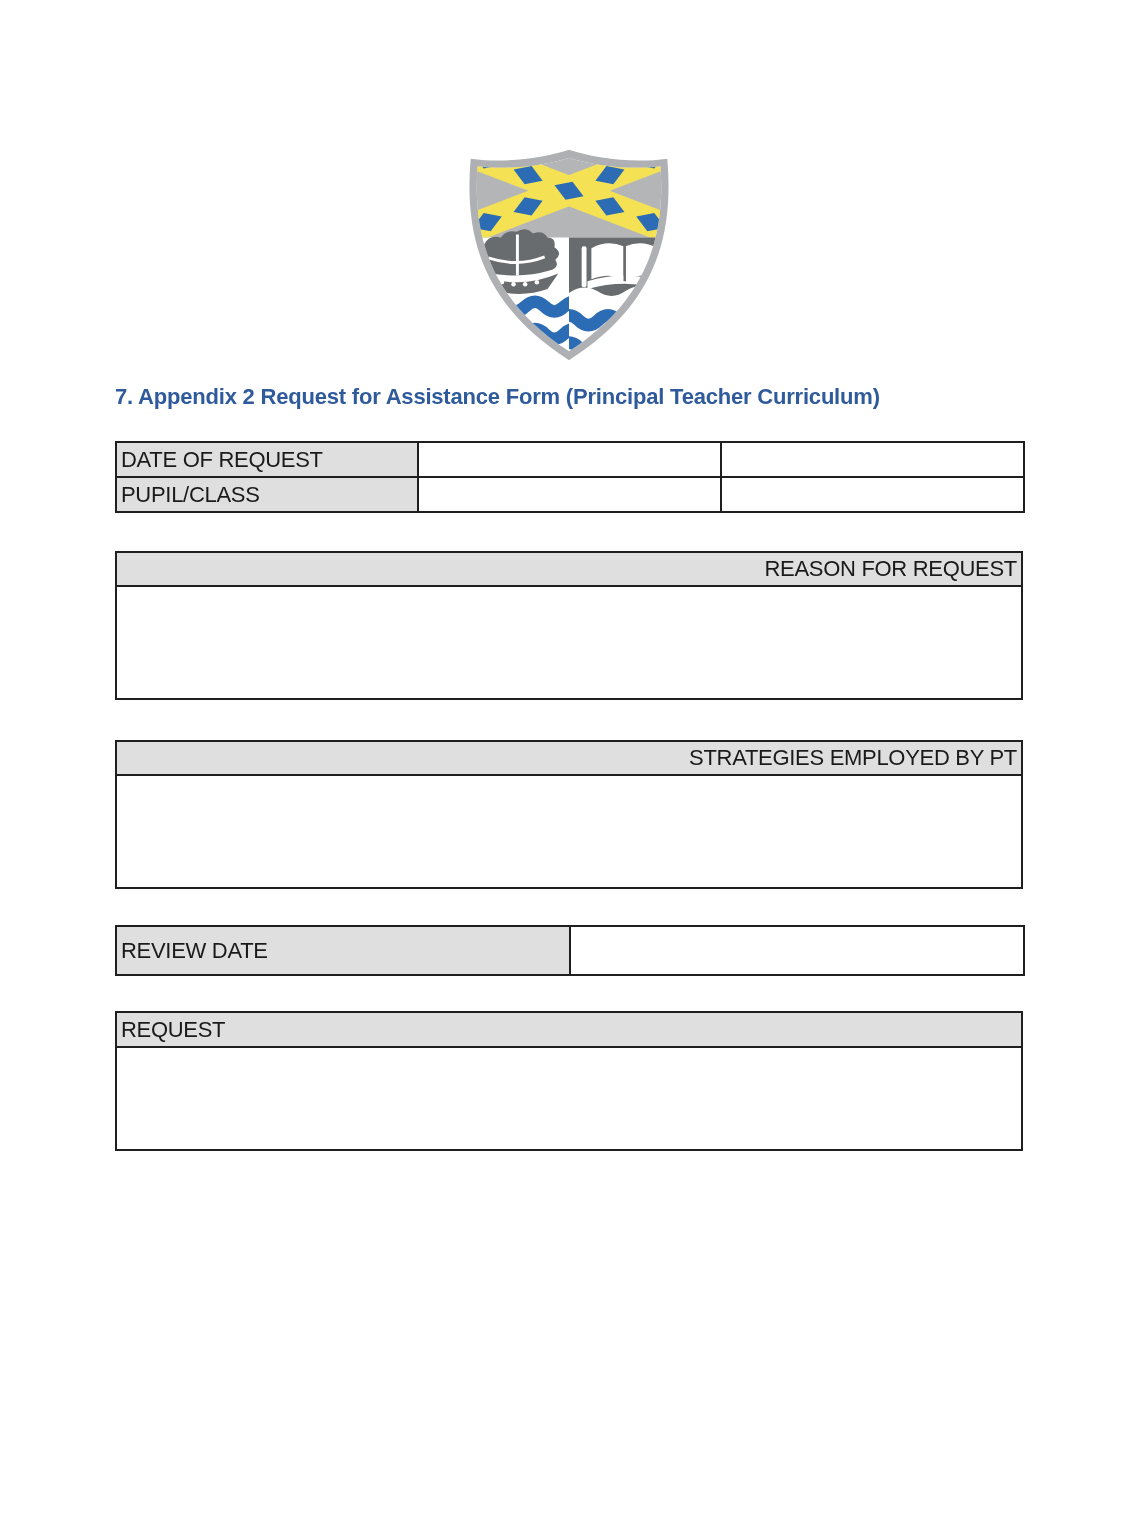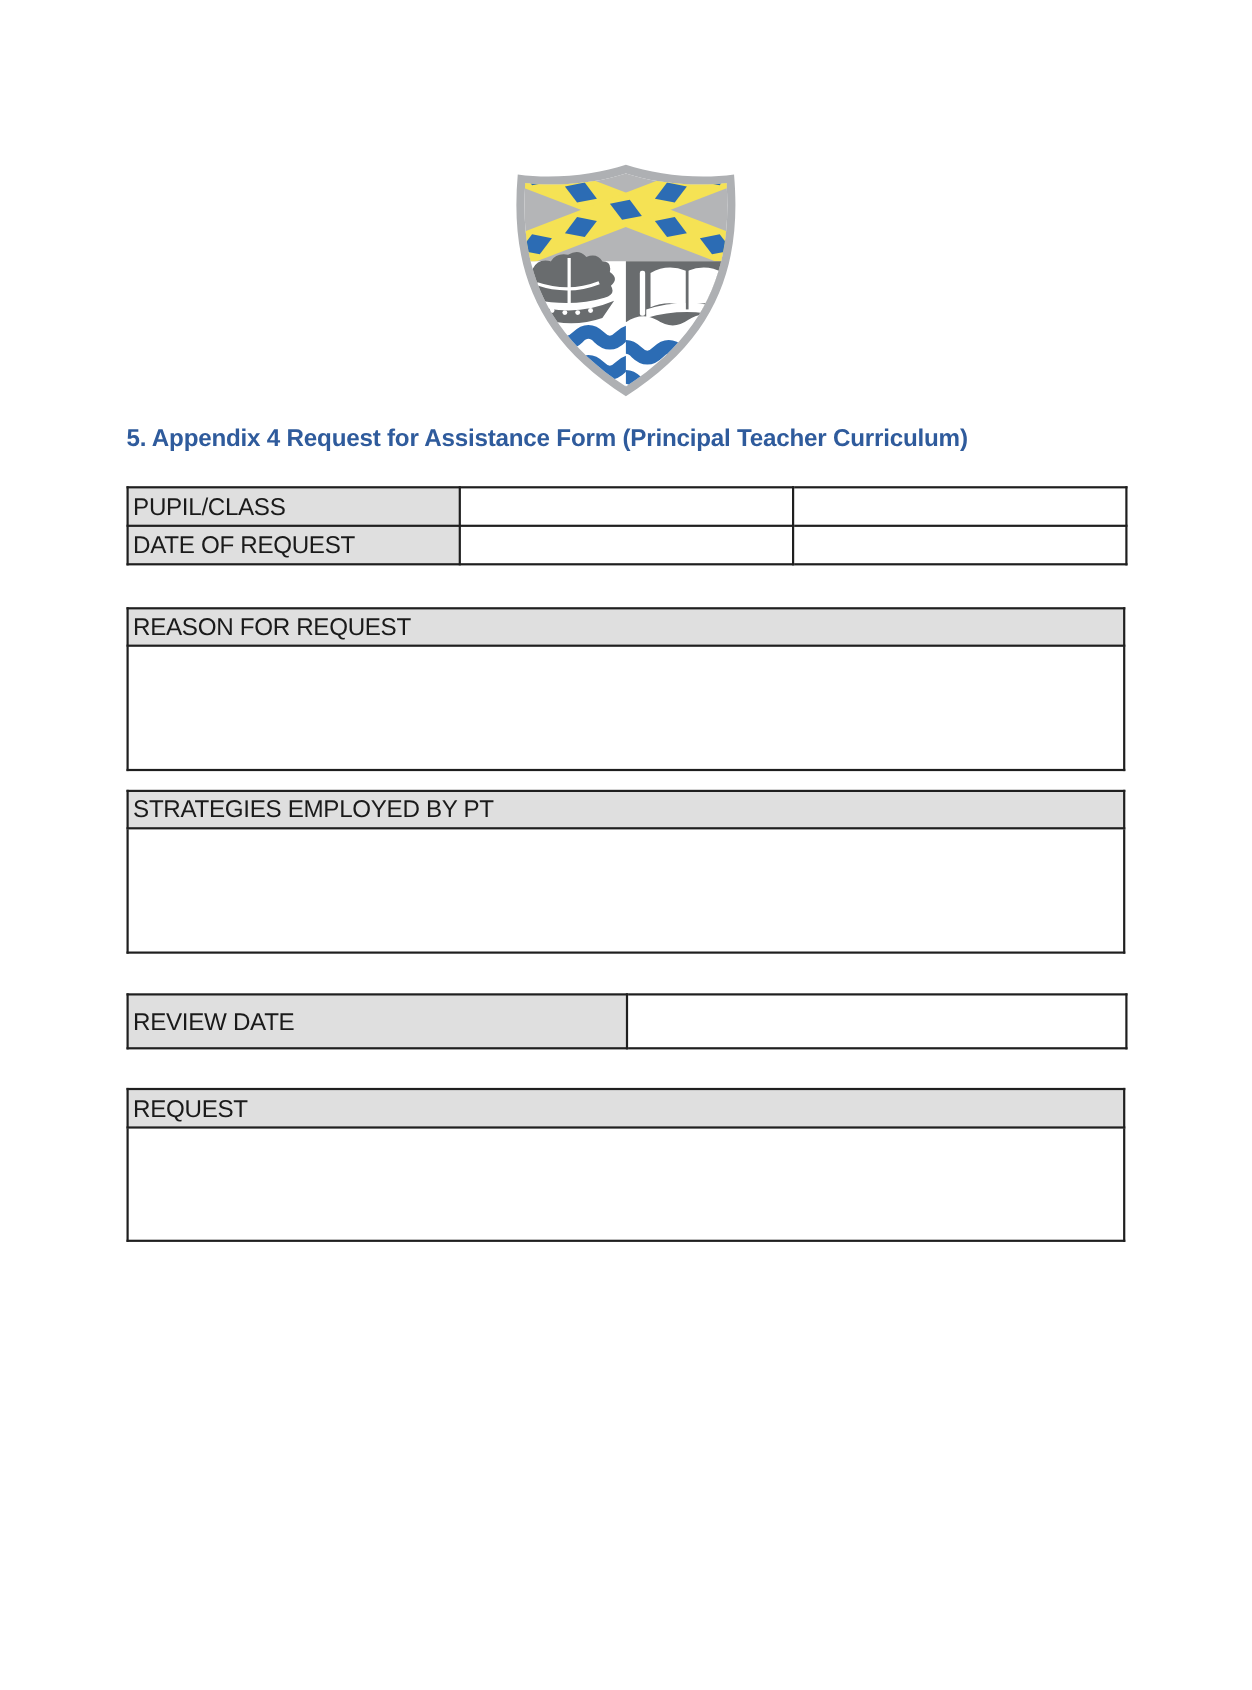--- a/index.html
+++ b/index.html
@@ -33,25 +33,25 @@
     font-size:22px;letter-spacing:-0.3px;
     padding:2px 4px;vertical-align:middle;
   }
   td.lbl{background:var(--cell-gray);}
   td.blank{background:#ffffff;}
   .info-table{margin-top:31px;}
   .info-table td{height:35px;}
   .info-table .c1{width:302px;}
   .info-table .c2{width:303px;}
   .info-table .c3{width:303px;}
-  .section{margin-top:38px;}
+  .section{margin-top:38px;text-align:right;}
   .section td.hdr{height:34px;}
   td.body-reason{height:113px;}
   td.body-strategies{height:113px;}
-  .gap40{margin-top:17px;border-radius:32px;}
+  .gap40{margin-top:40px;border-radius:32px;}
   td.body-action{height:102px;}
   .review-table{margin-top:36px;}
   .review-table td{height:49px;}
   .review-table .rc1{width:454px;}
   .review-table .rc2{width:454px;}
   .progress-table{margin-top:35px;}
   .progress-table td.hdr{height:35px;}
   td.body-progress{height:103px;}
 </style>
 </head>
@@ -139,34 +139,34 @@
             <path d="M105,180 q10,-10 20,0 t20,0 t20,0 t20,0 t20,0 t20,0 t20,0"></path>
             <path d="M105,208 q10,-10 20,0 t20,0 t20,0 t20,0 t20,0 t20,0 t20,0"></path>
           </g>
         </g>
       </g>
     </svg>
   </div>
 
   <div class="content">
 
-    <h1 class="doc-heading">5. Appendix 4 Request for Assistance Form (Principal Teacher Curriculum)</h1>
+    <h1 class="doc-heading">7. Appendix 2 Request for Assistance Form (Principal Teacher Curriculum)</h1>
 
     <table class="info-table">
       <tbody>
           <tr>
+        <td class="lbl c1">DATE OF REQUEST</td>
+        <td class="blank c2"></td>
+        <td class="blank c3"></td>
+      </tr>
+      <tr>
         <td class="lbl c1">PUPIL/CLASS</td>
         <td class="blank c2"></td>
         <td class="blank c3"></td>
       </tr>
-      <tr>
-        <td class="lbl c1">DATE OF REQUEST</td>
-        <td class="blank c2"></td>
-        <td class="blank c3"></td>
-      </tr>
     </tbody>
       </table>
 
     <table class="section">
       <tbody>
           <tr>
             <td class="lbl hdr">REASON FOR REQUEST</td>
           </tr>
       <tr>
             <td class="blank body-reason"></td>

